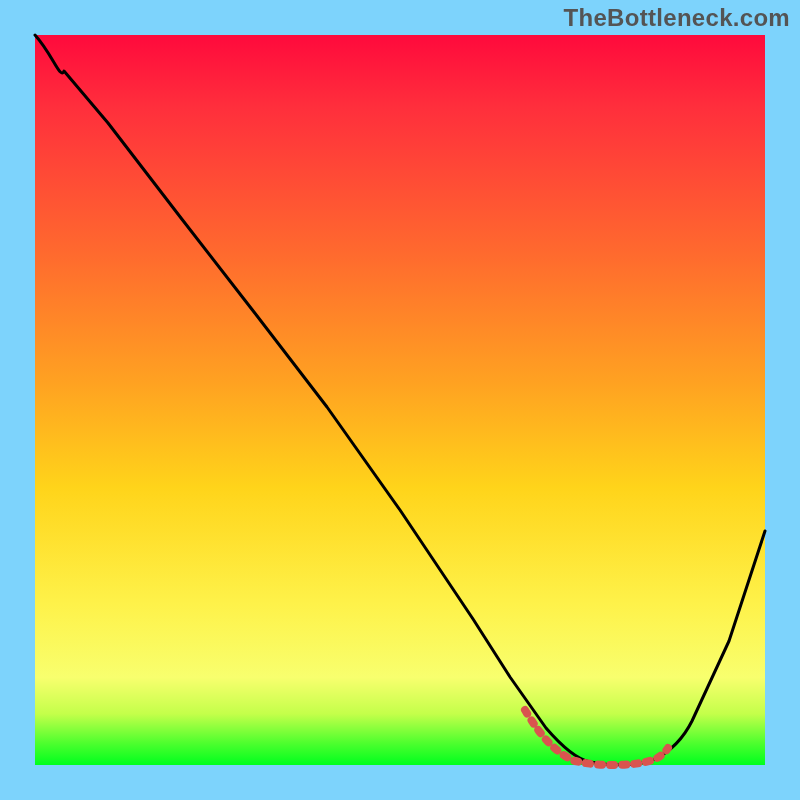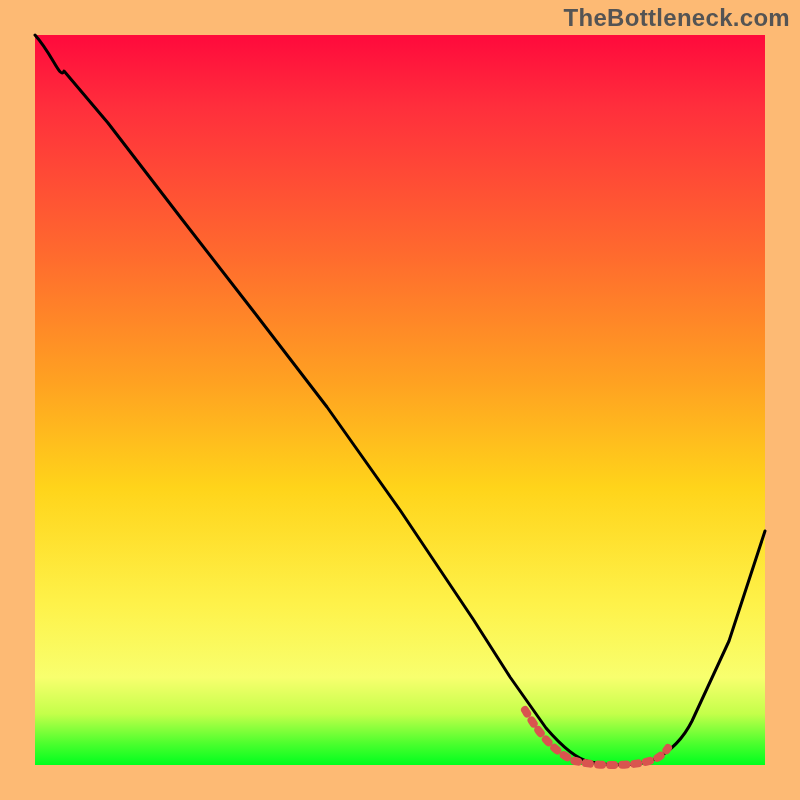--- a/index.html
+++ b/index.html
@@ -9,21 +9,21 @@
     height: 800px;
     background: #000;
     overflow: hidden;
   }
   .frame {
     position: absolute;
     left: 0;
     top: 0;
     width: 800px;
     height: 800px;
-    background: #fdba74;
+    background: #7dd3fc;
   }
   .watermark {
     position: absolute;
     top: 4px;
     right: 10px;
     font-family: Arial, Helvetica, sans-serif;
     font-size: 24px;
     font-weight: 600;
     color: #545454;
     letter-spacing: 0.3px;

